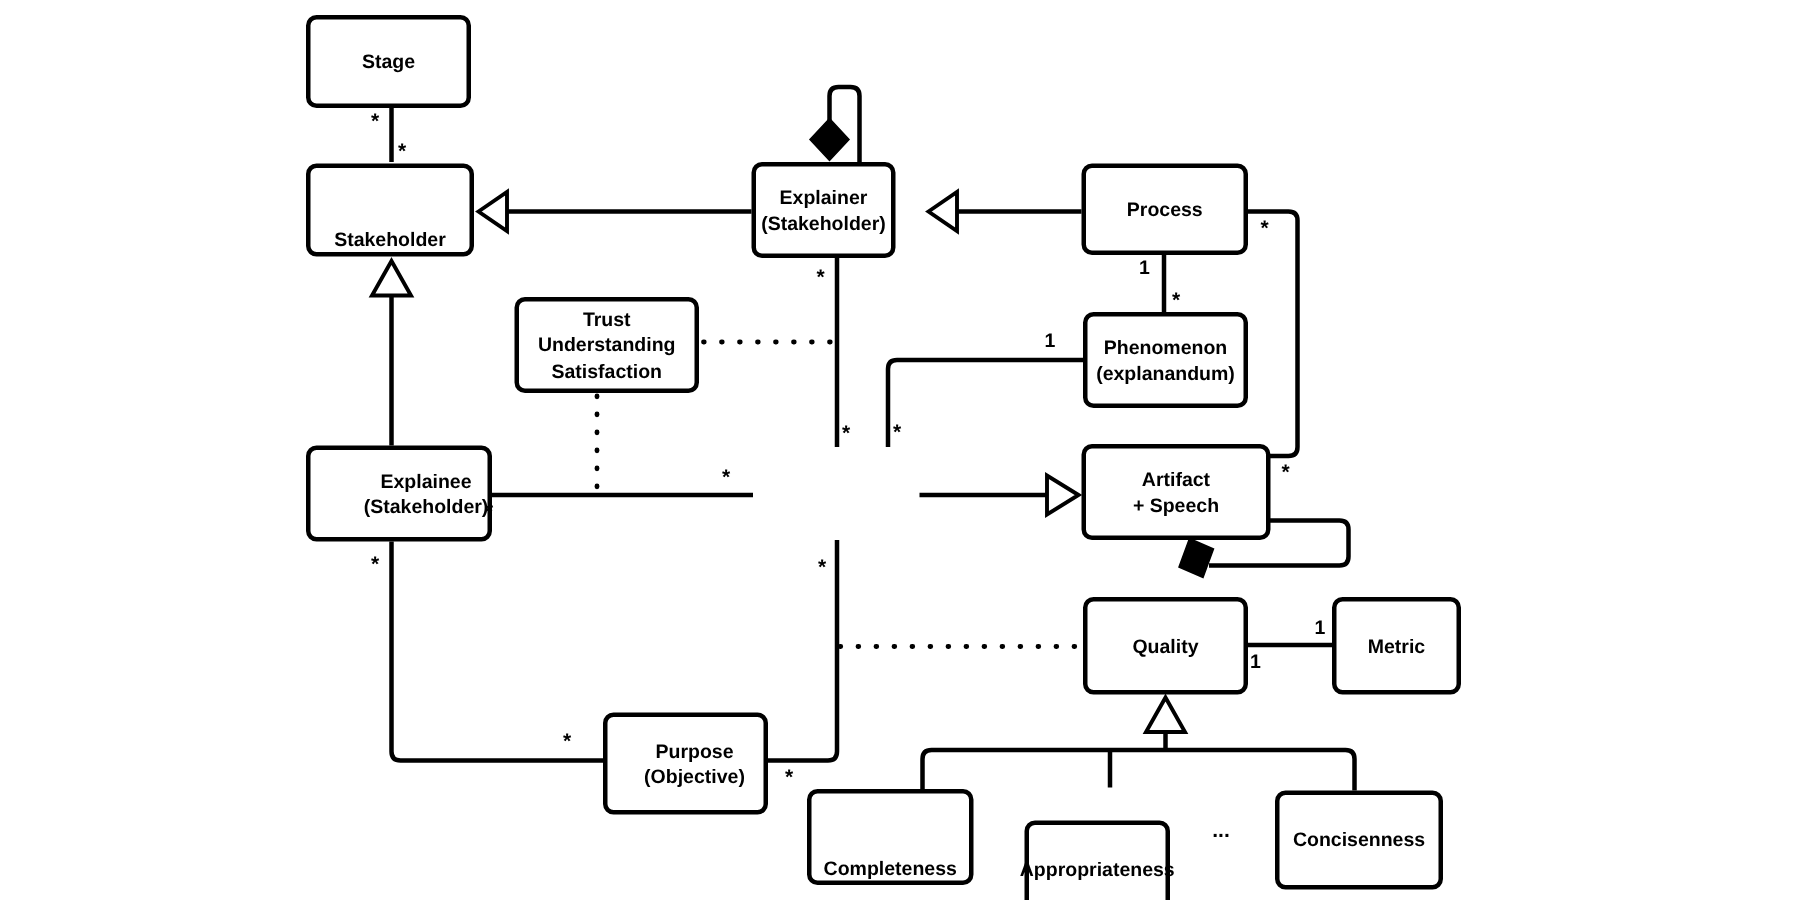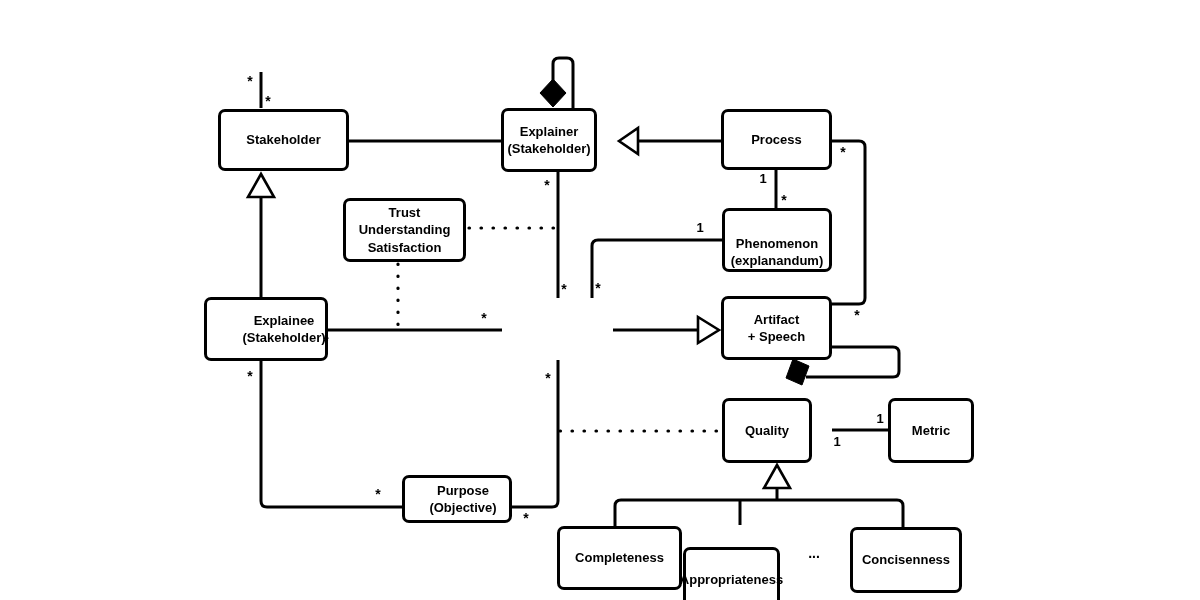--- a/index.html
+++ b/index.html
@@ -72,58 +72,61 @@
 
     <path class="edge" d="M832,347 H893 Q899,347 899,353 V371 Q899,377 893,377 H806"></path>
     <polygon class="diamond" points="809,366 793,359 786,378 802,385"></polygon>
 
     <polygon class="arrow" points="777,465 764,488 790,488"></polygon>
     <path class="edge" d="M777,488 V500"></path>
     <path class="edge" d="M615,526 V506 Q615,500 621,500 H897 Q903,500 903,506 V527"></path>
     <path class="edge" d="M740,500 V525"></path>
   </svg>
 
-  <div class="node" style="left:218px;top:109px;width:131px;height:62px;">
+  <div class="node" style="left:204px;top:10px;width:110px;height:62px;">
+    <span class="node-label">Stage</span>
+    </div>
+  <div class="node" style="left:204px;top:109px;width:112px;height:62px;align-items:flex-end;">
     <span class="node-label">Stakeholder</span>
     </div>
   <div class="node" style="left:501px;top:108px;width:96px;height:64px;">
     <span class="node-label">Explainer
 (Stakeholder)</span>
     </div>
   <div class="node" style="left:721px;top:109px;width:111px;height:61px;align-items:center;">
     <span class="node-label">Process</span>
     </div>
-  <div class="node" style="left:722px;top:208px;width:110px;height:64px;align-items:flex-end;">
+  <div class="node" style="left:722px;top:208px;width:110px;height:64px;">
     <span class="node-label">Phenomenon
 (explanandum)</span>
     </div>
   <div class="node" style="left:343px;top:198px;width:123px;height:64px;">
     <span class="node-label">Trust
 Understanding
 Satisfaction</span>
     </div>
   <div class="node" style="left:204px;top:297px;width:124px;height:64px;padding-left:36px;">
     <span class="node-label">Explainee
 (Stakeholder)</span>
     </div>
-  <div class="node" style="left:721px;top:296px;width:111px;height:64px;">
+  <div class="node" style="left:721px;top:296px;width:126px;height:64px;">
     <span class="node-label">Artifact
 + Speech</span>
     </div>
-  <div class="node" style="left:722px;top:398px;width:90px;height:65px;align-items:center;">
+  <div class="node" style="left:722px;top:398px;width:110px;height:65px;align-items:center;">
     <span class="node-label">Quality</span>
     </div>
   <div class="node" style="left:888px;top:398px;width:86px;height:65px;">
     <span class="node-label">Metric</span>
     </div>
-  <div class="node" style="left:402px;top:475px;width:110px;height:48px;padding-left:12px;">
+  <div class="node" style="left:402px;top:475px;width:110px;height:68px;padding-left:12px;">
     <span class="node-label">Purpose
 (Objective)</span>
     </div>
-  <div class="node" style="left:557px;top:526px;width:125px;height:64px;">
+  <div class="node" style="left:538px;top:526px;width:111px;height:64px;align-items:flex-end;">
     <span class="node-label">Completeness</span>
     </div>
   <div class="node" style="left:683px;top:547px;width:97px;height:65px;">
     <span class="node-label">Appropriateness</span>
     </div>
   <div class="node" style="left:850px;top:527px;width:112px;height:66px;">
     <span class="node-label">Concisenness</span>
     </div>
 
   <span class="mult star" style="left:250px;top:78px;">*</span>

